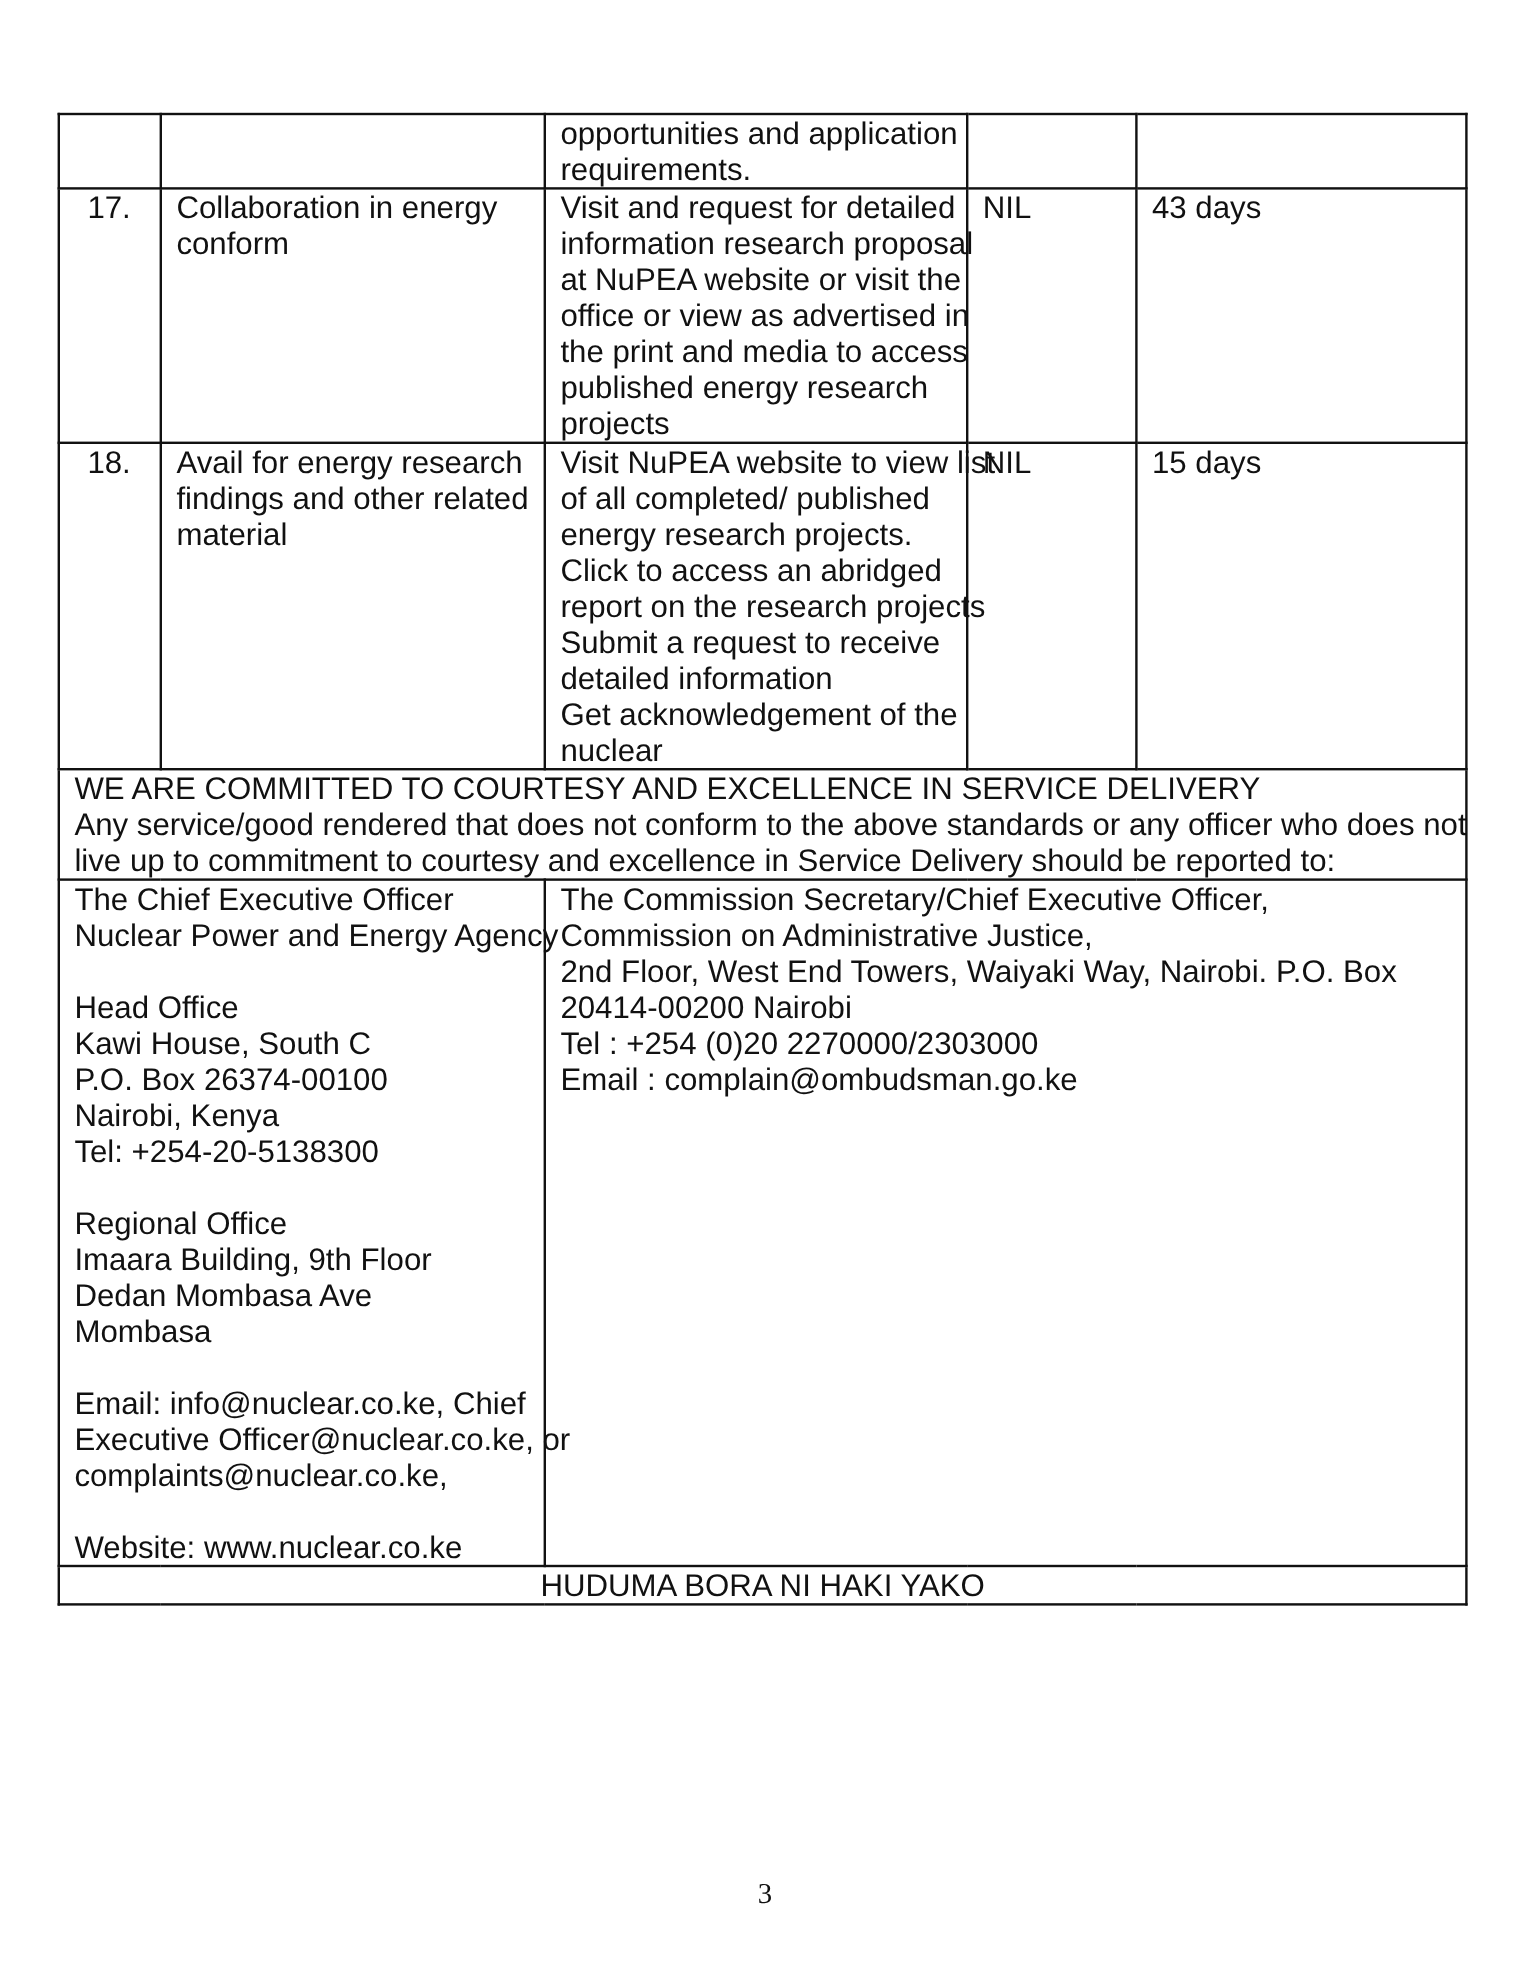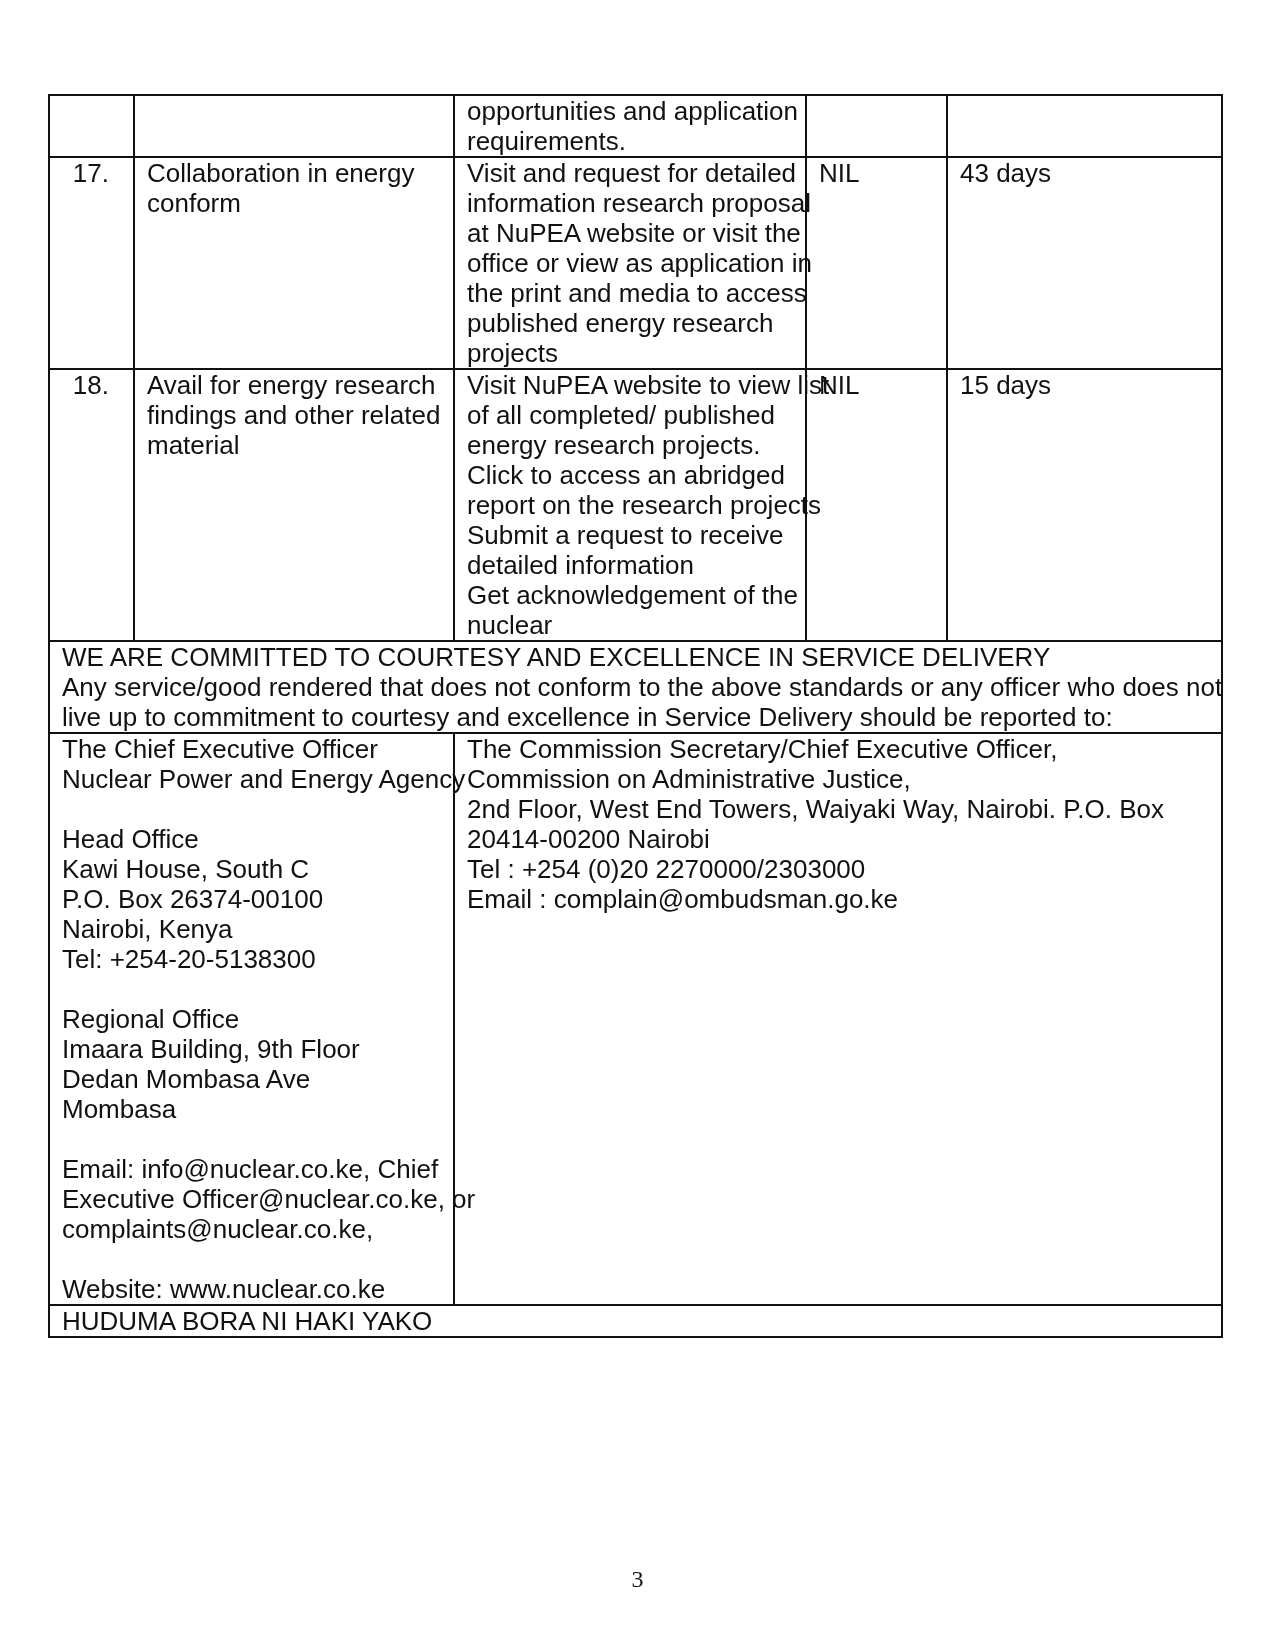--- a/index.html
+++ b/index.html
@@ -17,21 +17,21 @@
     }
     .col-no { width: 85px; }
     .col-svc { width: 320px; }
     .col-req { width: 352px; }
     .col-cost { width: 141px; }
     .col-time { width: auto; }
     td.num { text-align: right; padding-right: 24px; }
     .line { display: block; white-space: nowrap; }
     .bold { font-weight: normal; }
     .blank { display: block; height: 30px; }
-    .center { }
+    .center { text-align: center; }
     .page-number {
       position: absolute; left: 0; width: 1275px; top: 1566px; text-align: center;
       font-family: "Liberation Serif", serif; font-size: 24px;
     }
   </style>
 </head>
 <body>
 
 <table class="page-table">
   <colgroup>
@@ -57,21 +57,21 @@
   <tr>
     <td class="num">17.</td>
     <td>
       <span class="line">Collaboration in energy</span>
       <span class="line">conform</span>
     </td>
     <td>
       <span class="line">Visit and request for detailed</span>
       <span class="line">information research proposal</span>
       <span class="line">at NuPEA website or visit the</span>
-      <span class="line">office or view as application in</span>
+      <span class="line">office or view as advertised in</span>
       <span class="line">the print and media to access</span>
       <span class="line">published energy research</span>
       <span class="line">projects</span>
     </td>
     <td>NIL</td>
     <td>43 days</td>
   </tr>
 
   <tr>
     <td class="num">18.</td>

